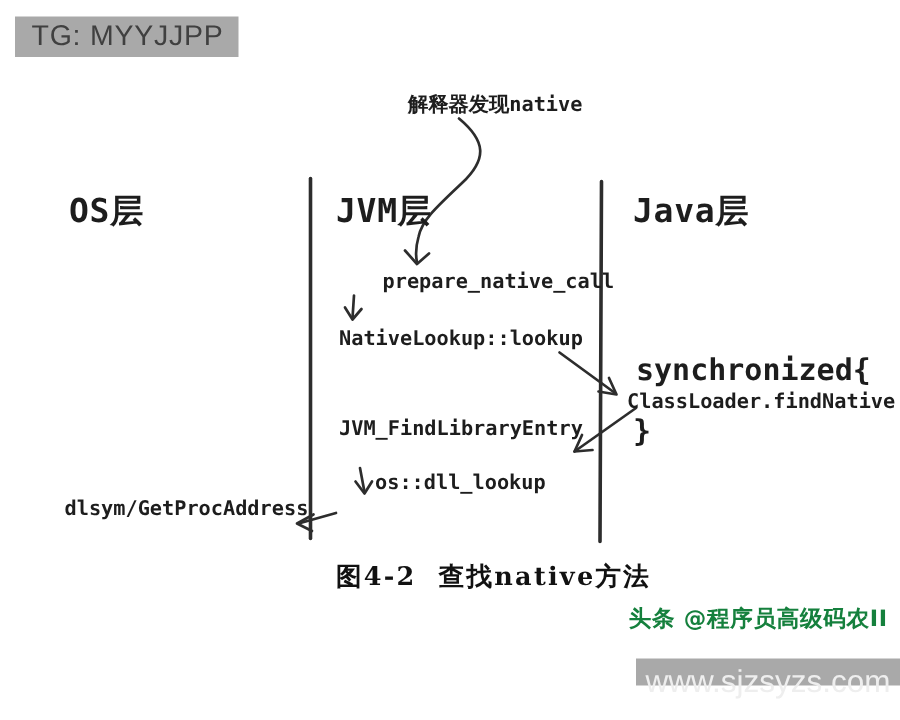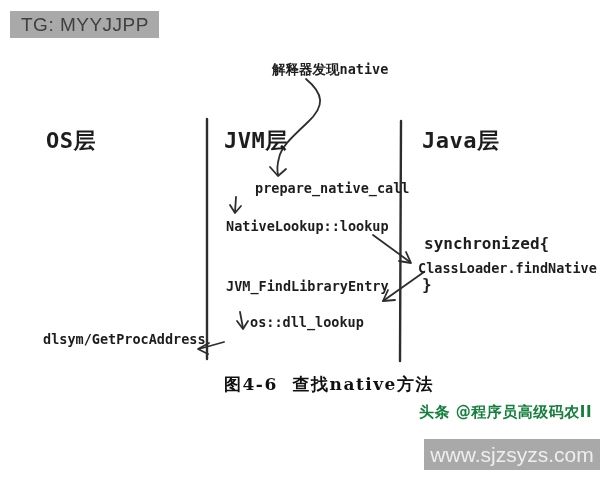--- a/index.html
+++ b/index.html
@@ -11,34 +11,34 @@
   
   .badge{
     left:10px;top:11px;width:138px;height:27px;background:#a9a9a9;
     color:#404040;font-size:19px;line-height:27px;padding-left:11px;
     font-family:"Liberation Sans","DejaVu Sans",sans-serif;letter-spacing:.5px;
   }
   
   .mono{font-family:"DejaVu Sans Mono","Liberation Mono",monospace;font-weight:bold;color:#1d1d1d;}
   .node{font-size:13.5px;}
   .layer{font-size:22px;letter-spacing:.5px;}
-  .syncbig{font-size:16px;}
+  .syncbig{font-size:20px;}
   .trigger{font-size:13.5px;}
   
   .caption{
     font-family:"DejaVu Serif","Liberation Serif",serif;font-weight:bold;
     font-size:17px;color:#111;letter-spacing:1.5px;
   }
   
   .wm-source{
     font-size:15px;font-weight:bold;color:#15803d;
     text-shadow:1px 1px 0 #ffffff;letter-spacing:.5px;
   }
   .wm-site{
-    left:424px;top:439px;width:176px;height:31px;background:#a9a9a9;
+    left:424px;top:439px;width:176px;height:18px;background:#a9a9a9;
     color:#eeeeee;font-size:21px;line-height:31px;text-align:center;
     font-family:"Liberation Sans","DejaVu Sans",sans-serif;
   }
   svg.flow{position:absolute;left:0;top:0;}
   svg.flow path, svg.flow polyline{
     fill:none;stroke:#2d2d2d;stroke-linecap:round;stroke-linejoin:round;
   }
 </style>
 </head>
 <body>
@@ -79,16 +79,16 @@
 <div class="abs mono node" style="left:226px;top:218px;">NativeLookup::lookup</div>
 <div class="abs mono node" style="left:226px;top:278px;">JVM_FindLibraryEntry</div>
 <div class="abs mono node" style="left:226px;top:314px;margin-left:24px;">os::dll_lookup</div>
 
 <div class="abs mono syncbig" style="left:424px;top:234px;">synchronized{</div>
 <div class="abs mono node" style="left:418px;top:260px;">ClassLoader.findNative</div>
 <div class="abs mono syncbig" style="left:422px;top:275px;">}</div>
 
 <div class="abs mono node" style="left:43px;top:331px;">dlsym/GetProcAddress</div>
 
-<div class="abs caption" style="left:224px;top:373px;">图4-6  查找native方法</div>
+<div class="abs caption" style="left:224px;top:373px;">图4-2  查找native方法</div>
 
 <div class="abs wm-source" style="right:8px;top:403px;">头条 @程序员高级码农II</div>
 <div class="abs wm-site">www.sjzsyzs.com</div>
 
 </body></html>

